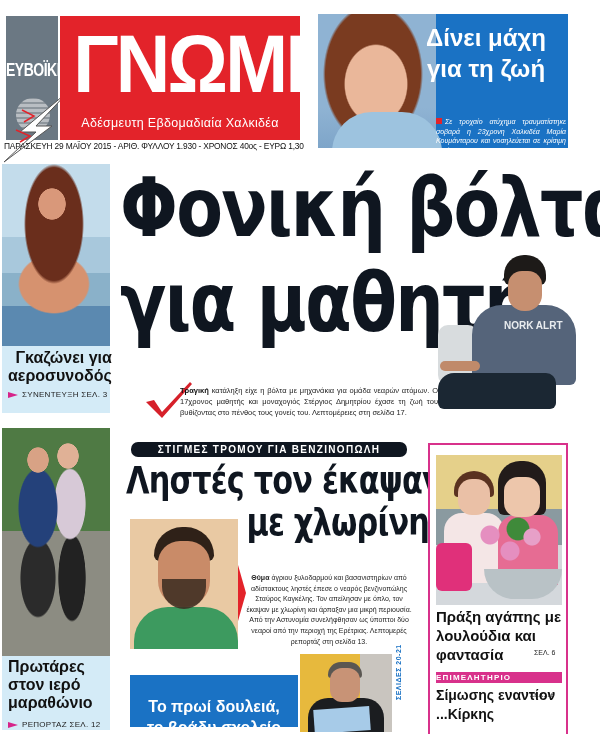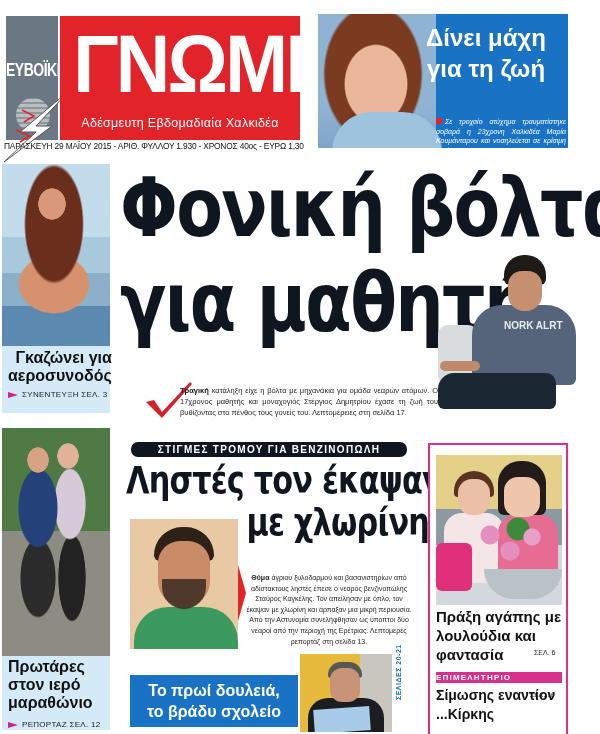--- a/index.html
+++ b/index.html
@@ -161,21 +161,21 @@
     }
     .story-summary {
       position: absolute; left: 244px; top: 573px; width: 170px;
       font-size: 7px; line-height: 10.6px; color: #222; text-align: center;
     }
     .story-summary b { font-weight: bold; }
 
     
     .bottom-box {
       position: absolute; left: 130px; top: 675px; width: 168px; height: 52px; background: #1a72c4;
-      color: #fff; font-weight: bold; font-size: 16px; line-height: 21px; text-align: center; padding-top: 5px;
+      color: #fff; font-weight: bold; font-size: 16px; line-height: 21px; text-align: center; padding-top: 21px;
     }
     .bottom-photo {
       position: absolute; left: 300px; top: 654px; width: 92px; height: 78px; background: #e7b93d; overflow: hidden;
     }
     .bottom-photo .wall { position: absolute; left: 60px; top: 0; width: 32px; height: 78px; background: #c9c5bf; }
     .bottom-photo .hair { position: absolute; left: 28px; top: 8px; width: 34px; height: 16px; background: #5a5752; border-radius: 16px 16px 4px 4px; }
     .bottom-photo .face { position: absolute; left: 30px; top: 14px; width: 30px; height: 34px; background: #c89376; border-radius: 12px; }
     .bottom-photo .jacket { position: absolute; left: 8px; top: 44px; width: 76px; height: 40px; background: #1b1d20; border-radius: 20px 20px 0 0; }
     .bottom-photo .paper { position: absolute; left: 14px; top: 54px; width: 56px; height: 24px; background: #a7cbe8; transform: rotate(-4deg); }
     .pages-vertical {

